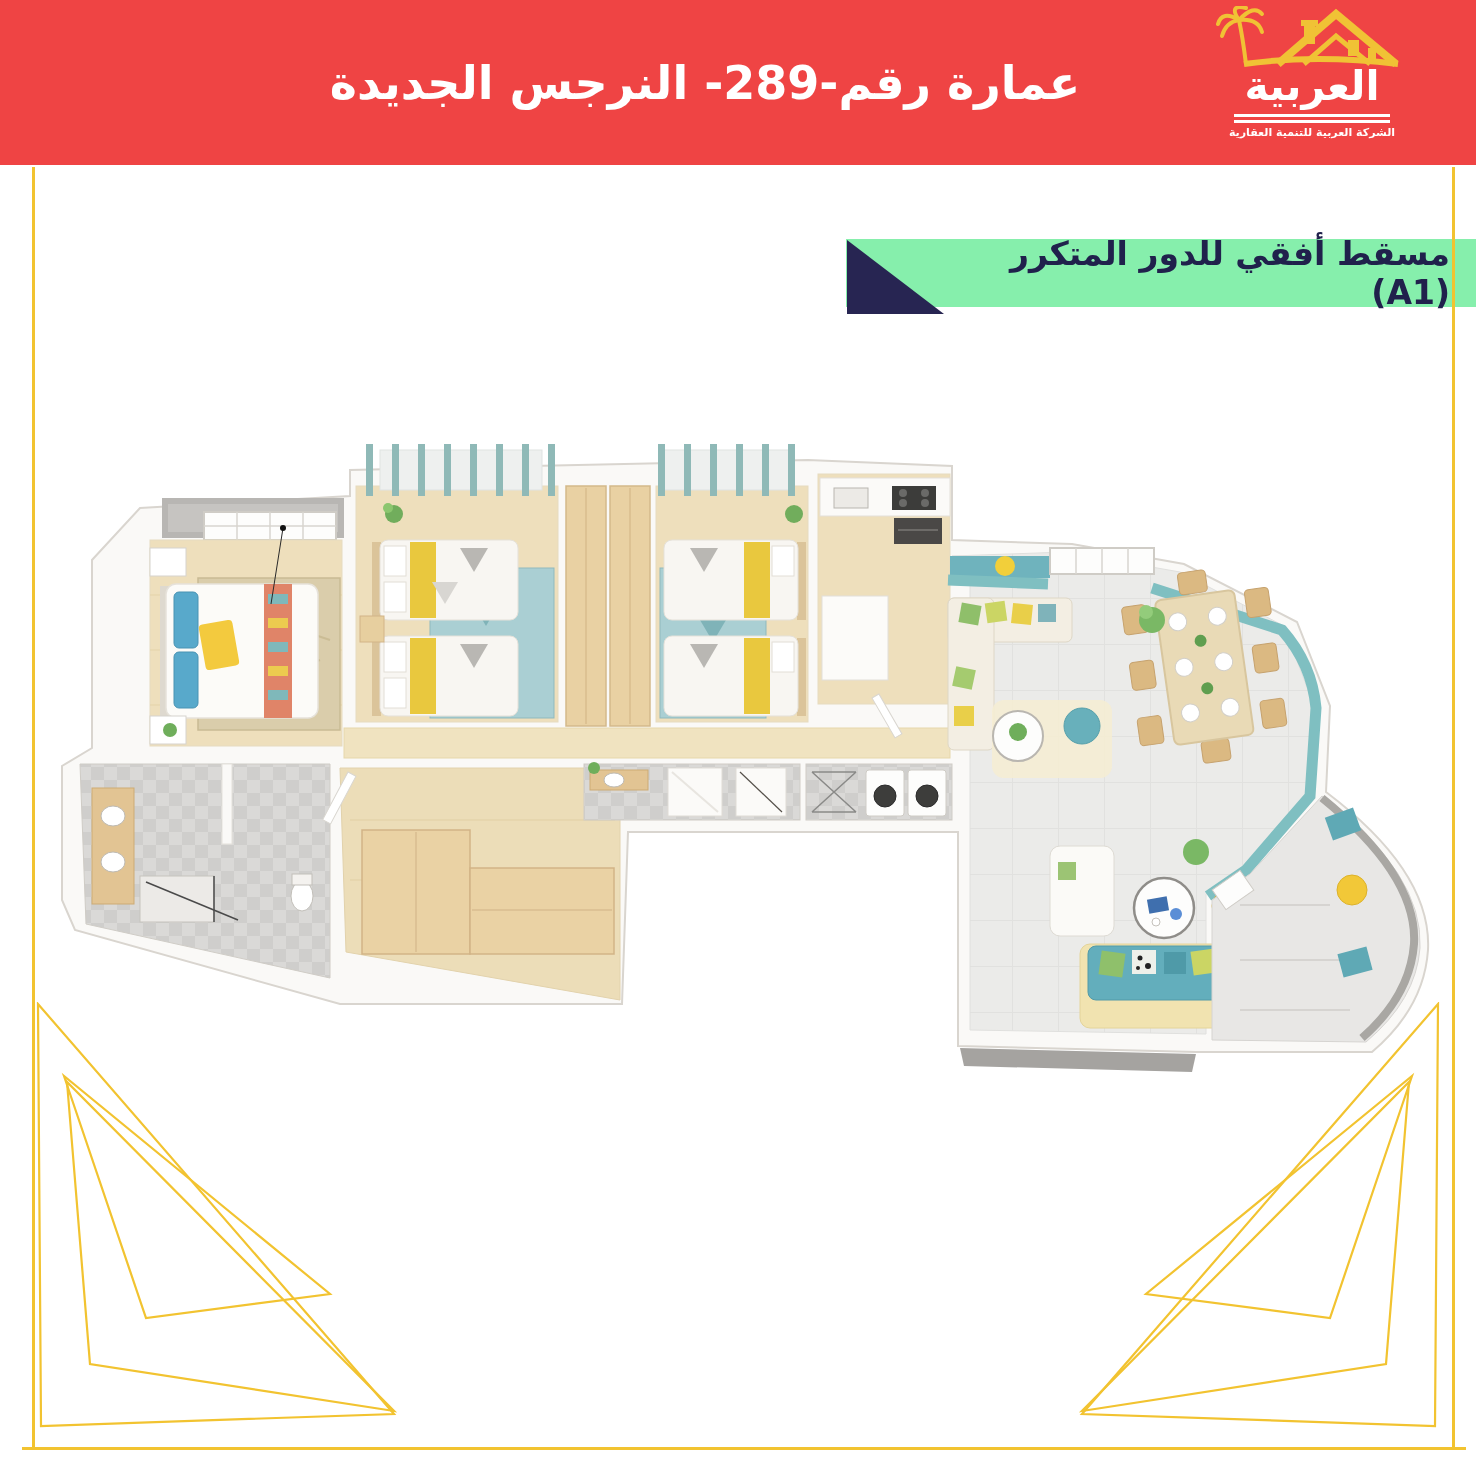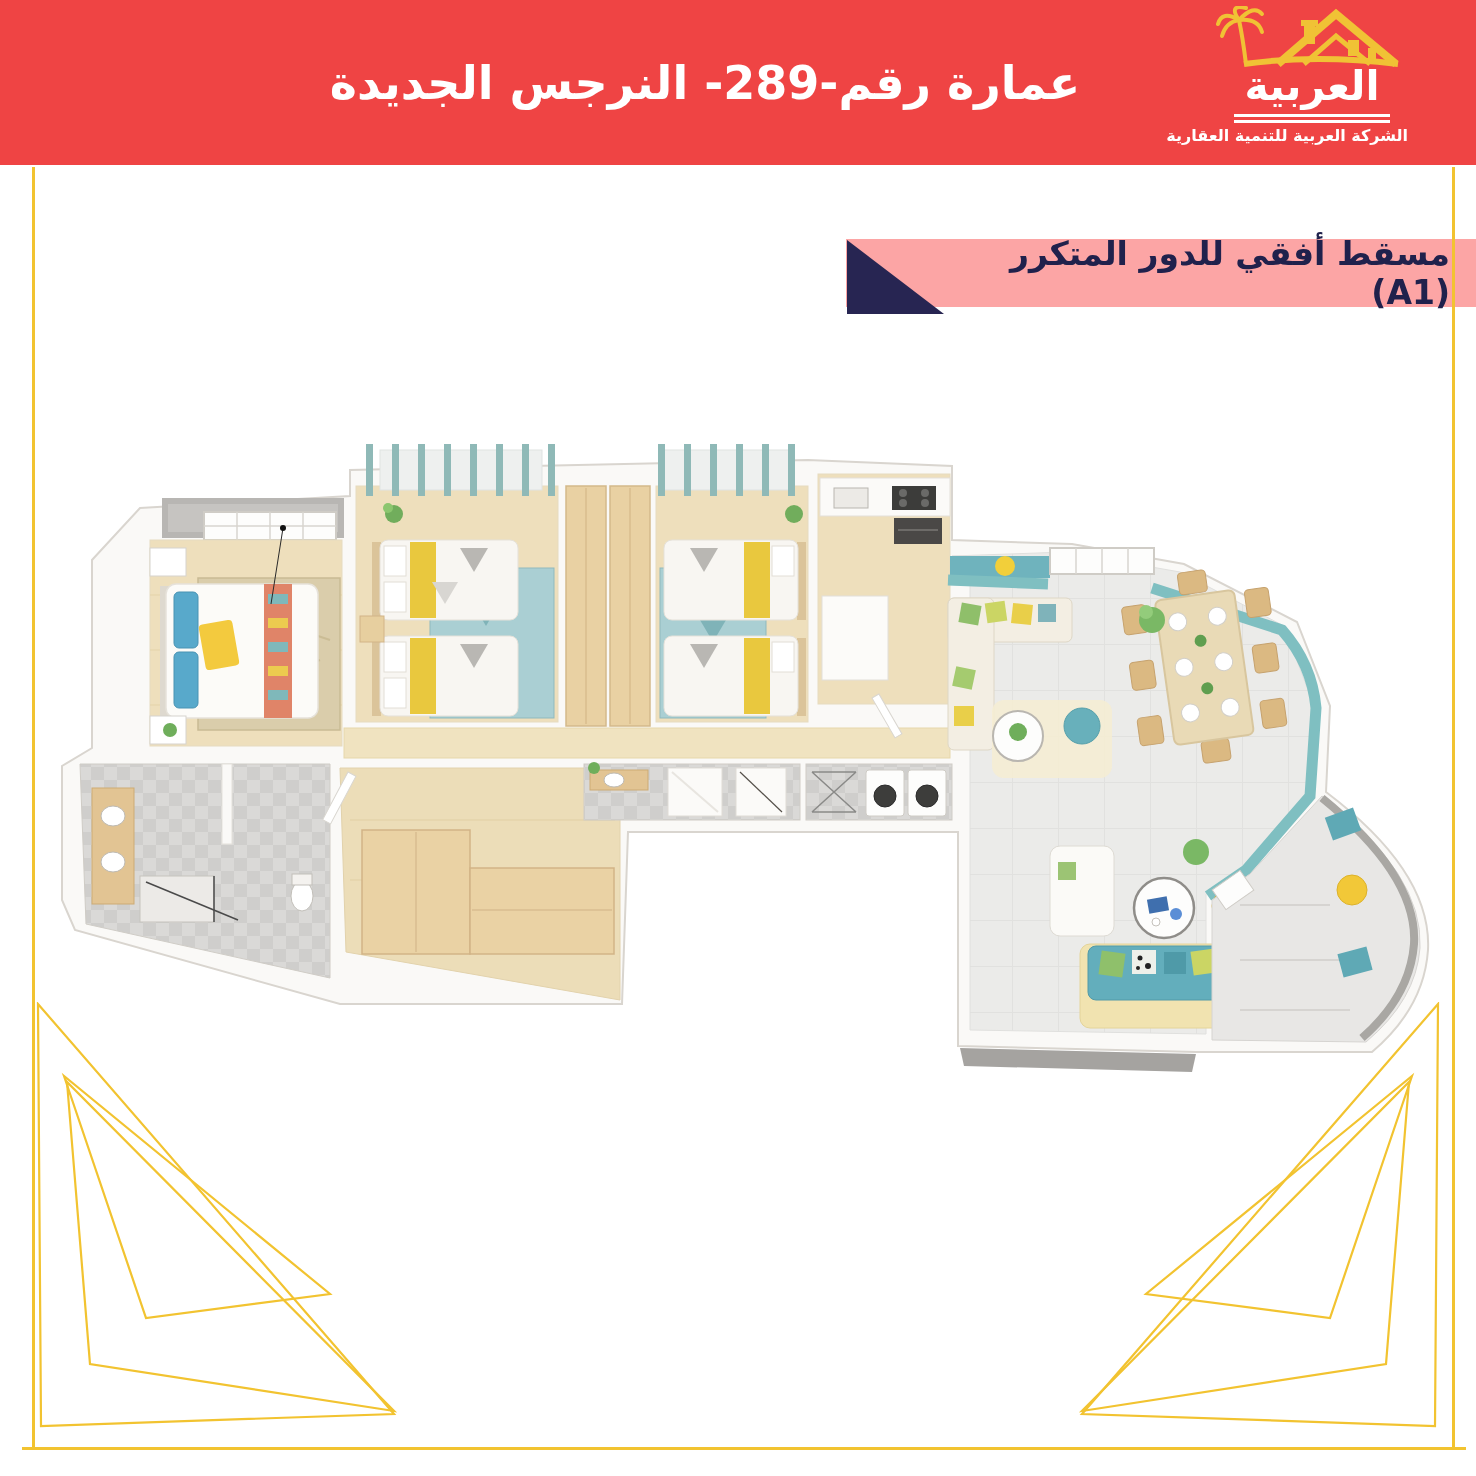--- a/index.html
+++ b/index.html
@@ -9,23 +9,23 @@
   .header{position:absolute;top:0;left:0;width:1476px;height:165px;background:#ef4444;}
   .page-title{position:absolute;top:0;left:200px;width:1010px;height:165px;
       display:flex;align-items:center;justify-content:center;
       color:#ffffff;font-size:46px;font-weight:bold;direction:rtl;letter-spacing:.5px;}
   .logo{position:absolute;top:2px;left:1216px;width:200px;height:160px;color:#fff;}
   .logo-icon{position:absolute;top:4px;left:0;}
   .logo-brand{position:absolute;top:62px;left:0;width:192px;text-align:center;
       font-size:41px;font-weight:bold;direction:rtl;line-height:1.1;}
   .logo-rule{position:absolute;left:18px;width:156px;height:2.5px;background:#ffffff;}
   .logo-sub{position:absolute;top:124px;left:0;width:192px;text-align:center;
-      font-size:16px;font-weight:bold;direction:rtl;white-space:nowrap;}
+      font-size:11px;font-weight:bold;direction:rtl;white-space:nowrap;}
   
-  .banner{position:absolute;left:846px;top:239px;width:630px;height:68px;background:#fca5a5;}
+  .banner{position:absolute;left:846px;top:239px;width:630px;height:68px;background:#86efac;}
   .banner-tri{position:absolute;left:0;top:0;width:100px;height:76px;}
   .banner-label{position:absolute;left:0;top:0;width:630px;height:68px;box-sizing:border-box;
       display:flex;align-items:center;justify-content:center;padding-left:110px;padding-right:26px;
       color:#20214c;font-size:33px;font-weight:bold;direction:rtl;}
   
   .border-left{position:absolute;left:32px;top:167px;width:3px;height:1281px;background:#f2c330;}
   .border-right{position:absolute;left:1452px;top:167px;width:3px;height:1281px;background:#f2c330;}
   .border-bottom{position:absolute;left:22px;top:1447px;width:1444px;height:3px;background:#f2c330;}
   
   .decor{position:absolute;top:1002px;width:380px;height:446px;}

